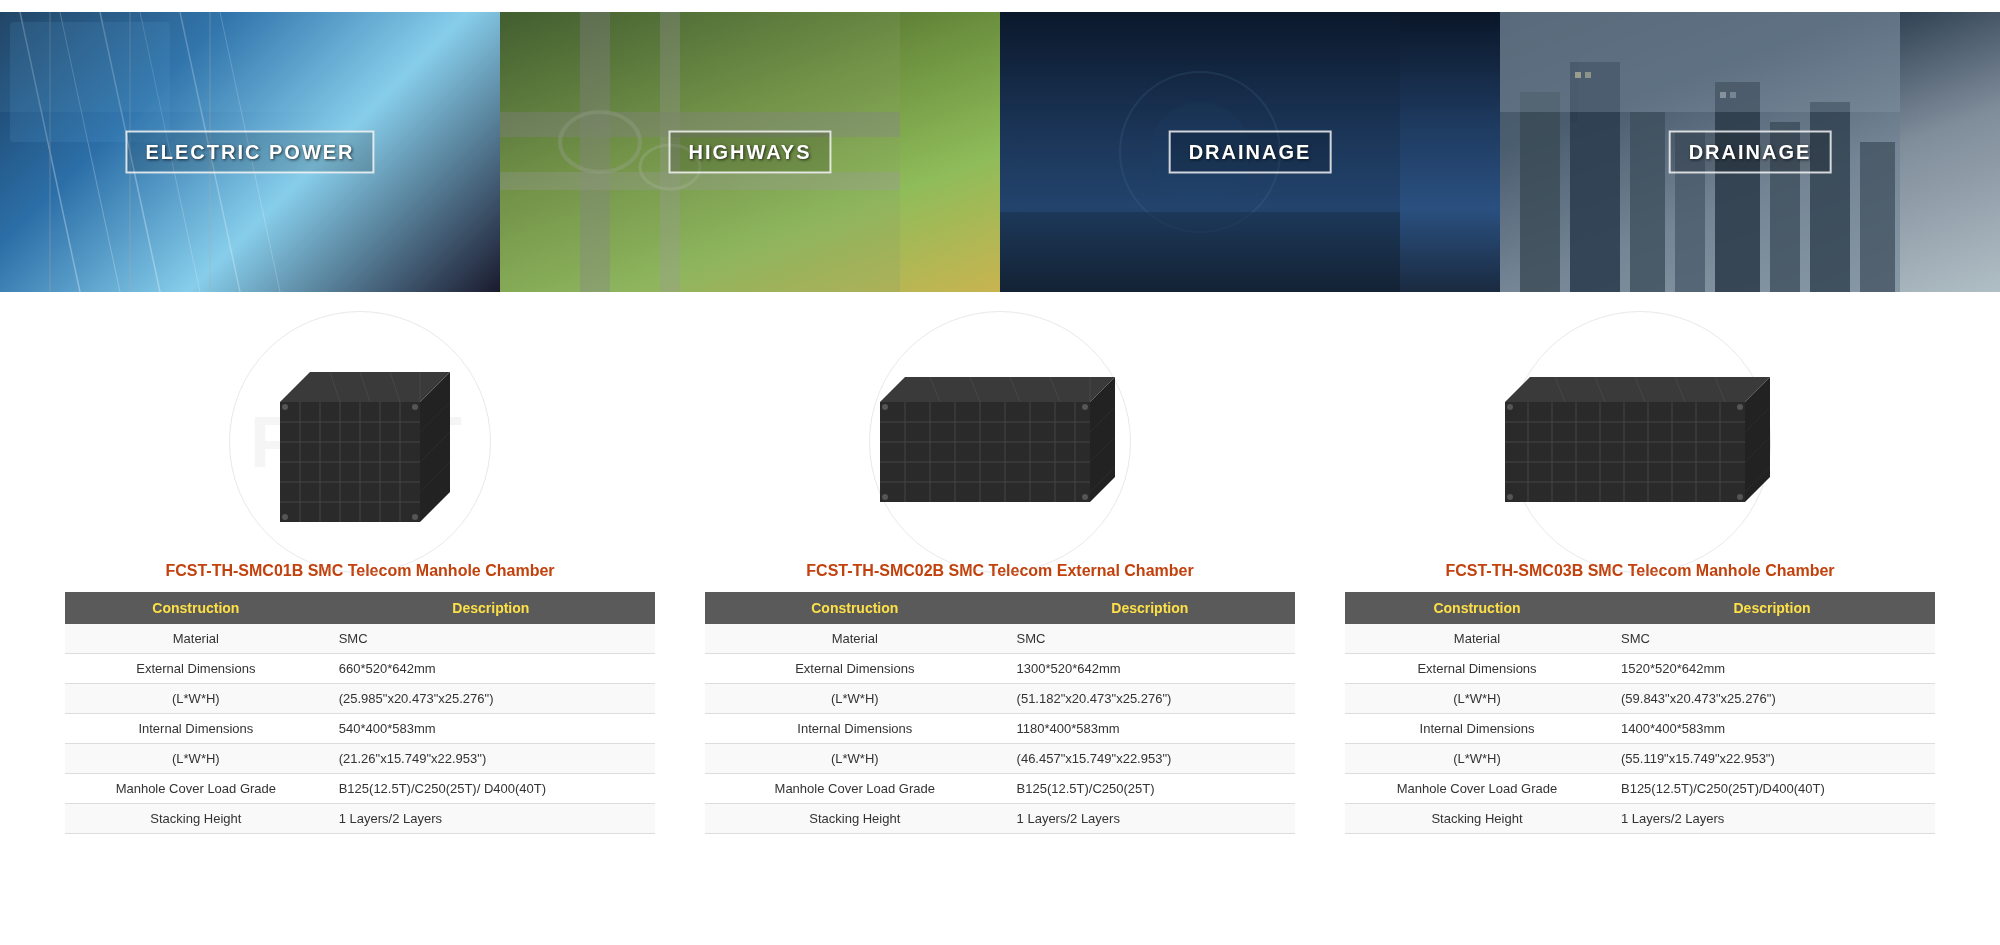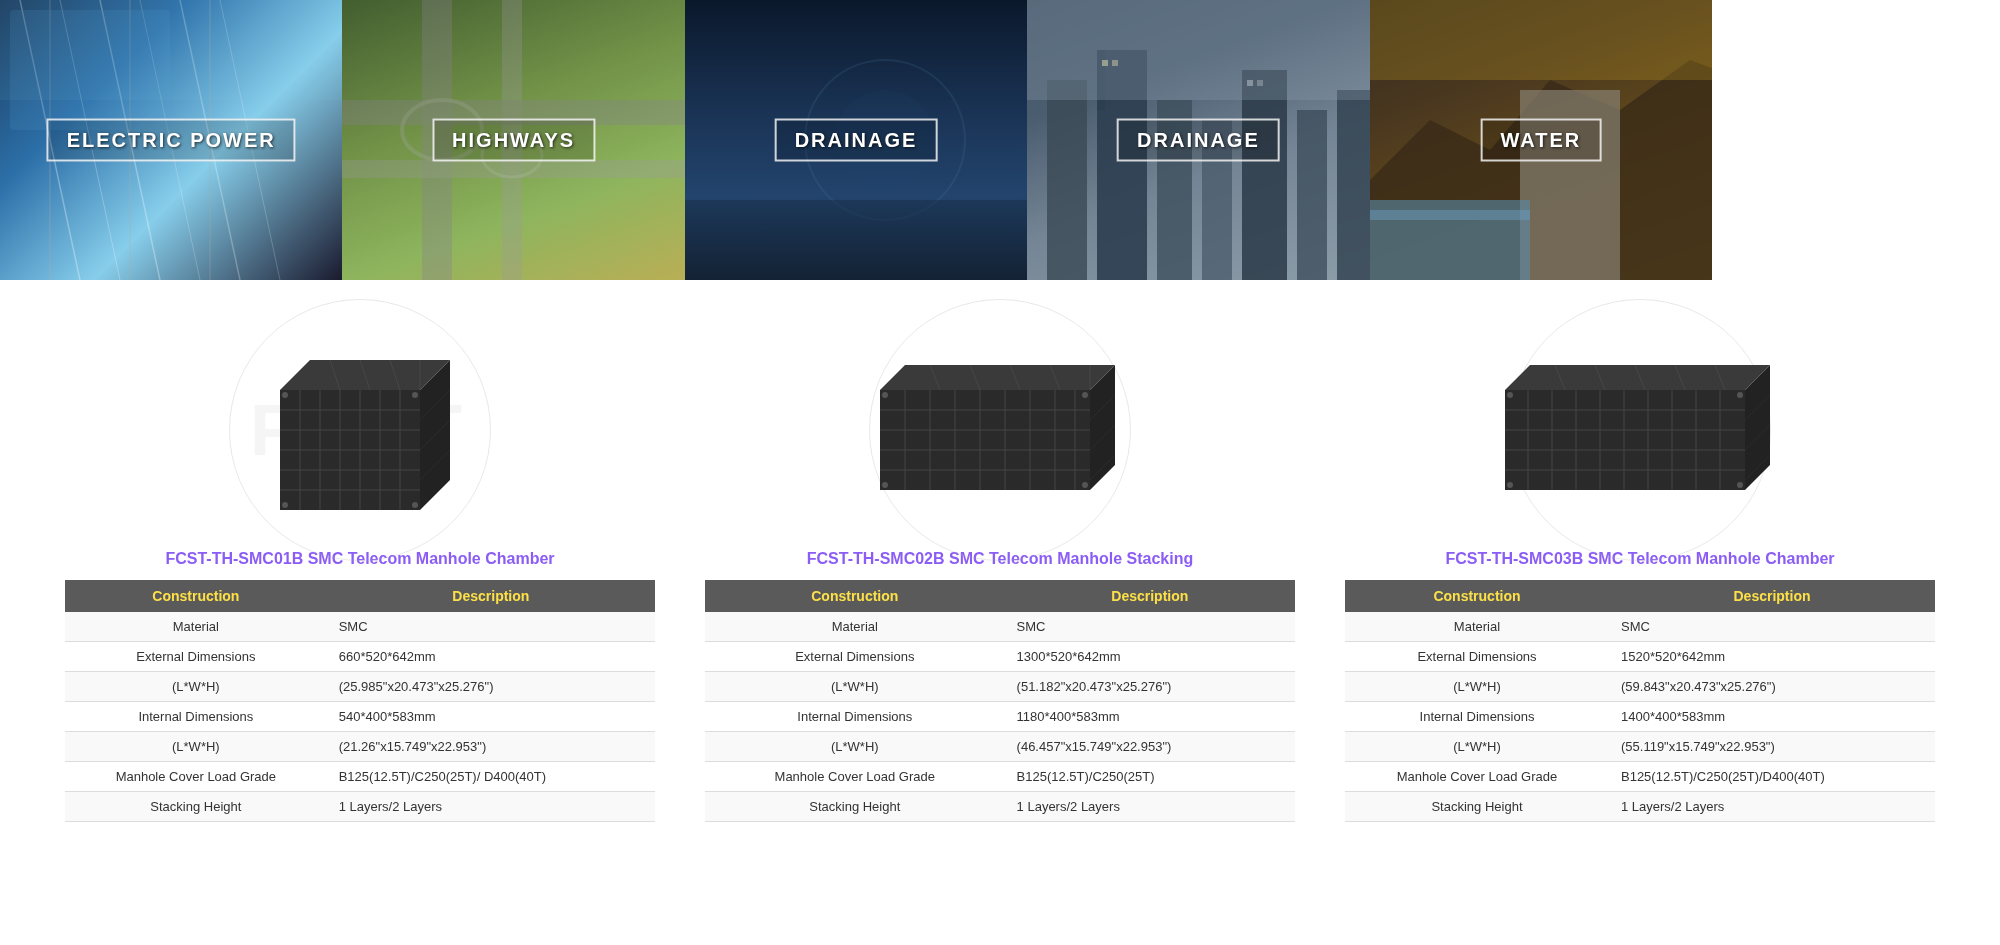--- a/index.html
+++ b/index.html
@@ -1,24 +1,25 @@
 <!DOCTYPE html>
 <html><head>
   <meta charset="utf-8">
   <style>
     * { margin: 0; padding: 0; box-sizing: border-box; }
     body { font-family: Arial, sans-serif; background: #fff; width: 2000px; }
 
     
     .banner {
       display: flex;
-      width: 1712px;
+      width: 2000px;
       height: 280px;
       overflow: hidden;
       background: #4c1d95;
+      margin-top: 12px;
     }
     .banner-item {
       flex: 1;
       position: relative;
       overflow: hidden;
     }
     .banner-bg {
       width: 100%;
       height: 100%;
       background-size: cover;
@@ -86,21 +87,21 @@
       border-radius: 50%;
       border: 1px solid rgba(180,180,180,0.3);
       pointer-events: none;
     }
 
     .product-title {
       font-size: 16px;
       font-weight: bold;
       text-align: center;
       margin-bottom: 12px;
-      color: #8b5cf6;
+      color: #c2410c;
     }
 
     
     .spec-table {
       width: 100%;
       border-collapse: collapse;
       font-size: 13px;
     }
     .spec-table thead tr {
       background: #5a5a5a;
@@ -223,38 +224,20 @@
         <rect x="85" y="60" width="6" height="6" fill="#e8e0a0" opacity="0.5"></rect>
         <rect x="220" y="80" width="6" height="6" fill="#fff" opacity="0.4"></rect>
         <rect x="230" y="80" width="6" height="6" fill="#fff" opacity="0.3"></rect>
 
         <rect x="0" y="0" width="400" height="100" fill="#8fa0b0" opacity="0.3"></rect>
       </svg>
     </div>
     <div class="banner-label">DRAINAGE</div>
   </div>
 
-  <div class="banner-item">
-    <div class="banner-bg banner-bg-water">
-
-      <svg width="100%" height="100%" style="position:absolute;top:0;left:0;">
-        <rect x="0" y="0" width="400" height="280" fill="#4a3820" opacity="0.6"></rect>
-
-        <polygon points="0,280 0,180 60,120 120,150 180,80 250,110 320,60 400,90 400,280" fill="#3a2a18" opacity="0.8"></polygon>
-
-        <rect x="150" y="90" width="100" height="190" fill="#888070" opacity="0.7"></rect>
-
-        <rect x="0" y="200" width="160" height="80" fill="#5a8aaa" opacity="0.6"></rect>
-        <rect x="0" y="210" width="160" height="10" fill="#6a9abb" opacity="0.5"></rect>
-
-        <rect x="0" y="0" width="400" height="80" fill="#c8a020" opacity="0.25"></rect>
-      </svg>
-    </div>
-    <div class="banner-label">WATER</div>
-  </div>
 </div>
 
 <div class="products-section">
 
   <div class="product-card">
     <div class="product-image-area">
       <div class="watermark-text">FCST</div>
 
       <svg width="220" height="200" viewBox="0 0 220 200" style="position:relative;z-index:2;">
 
@@ -367,21 +350,21 @@
         <line x1="230" y1="80" x2="255" y2="55" stroke="#333" stroke-width="0.8" opacity="0.6"></line>
         <line x1="230" y1="110" x2="255" y2="85" stroke="#333" stroke-width="0.8" opacity="0.6"></line>
         <line x1="230" y1="140" x2="255" y2="115" stroke="#333" stroke-width="0.8" opacity="0.6"></line>
 
         <circle cx="25" cy="55" r="3" fill="#555"></circle>
         <circle cx="225" cy="55" r="3" fill="#555"></circle>
         <circle cx="25" cy="145" r="3" fill="#555"></circle>
         <circle cx="225" cy="145" r="3" fill="#555"></circle>
       </svg>
     </div>
-    <div class="product-title">FCST-TH-SMC02B SMC Telecom Manhole Stacking</div>
+    <div class="product-title">FCST-TH-SMC02B SMC Telecom External Chamber</div>
     <table class="spec-table">
       <thead>
         <tr>
           <th>Construction</th>
           <th>Description</th>
         </tr>
       </thead>
       <tbody id="table-body-smc02b">
       <tr>
             <td>Material</td>

